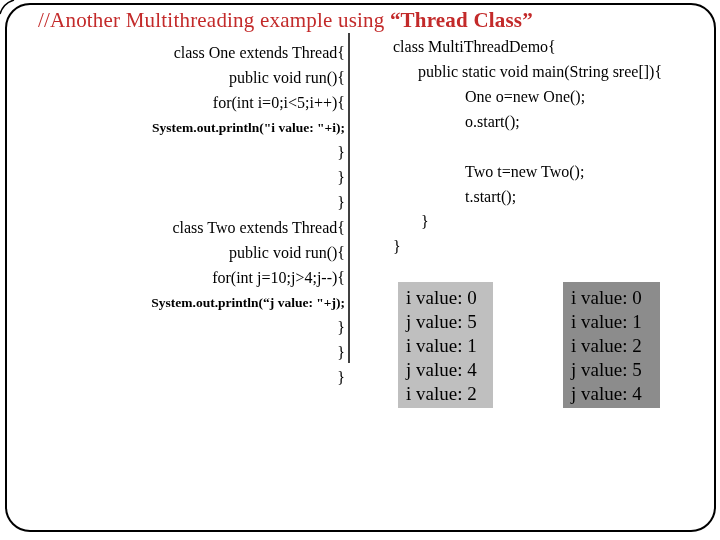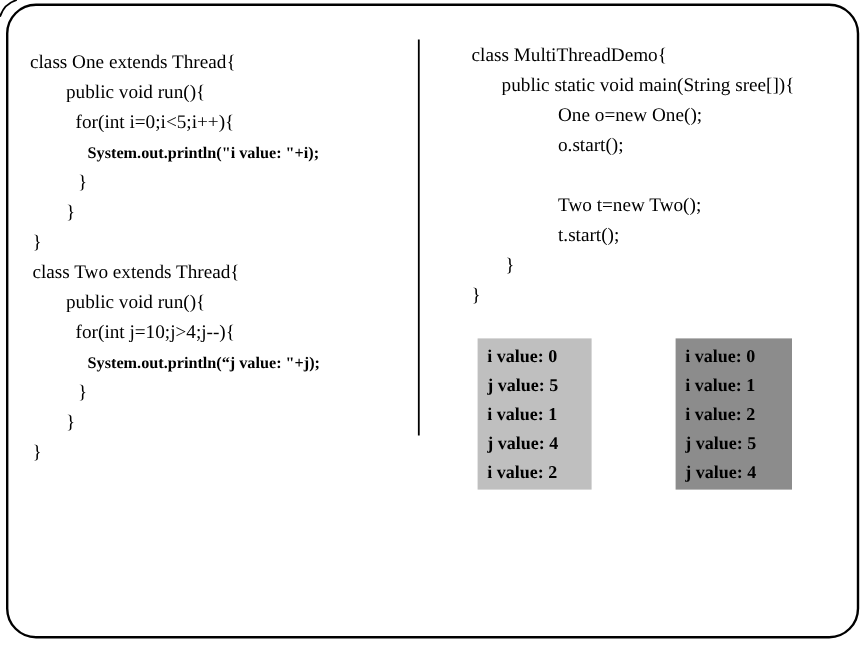--- a/index.html
+++ b/index.html
@@ -29,61 +29,64 @@
     top: 8px;
     font-size: 21px;
     white-space: nowrap;
     letter-spacing: 0.2px;
   }
   .slide-title .bold { font-weight: bold; }
   .code-block {
     position: absolute;
     white-space: pre;
   }
-  .left-code  { left: 25px;  top: 40px; width: 320px; }
+  .left-code  { left: 25px;  top: 40px; width: 320px; text-align: right; }
   .right-code { left: 368px; top: 34px; width: 340px; margin-left: 25px; }
   .code-line {
     font-size: 16px;
     line-height: 25px;
     height: 25px;
     color: #000000;
     white-space: pre;
   }
   .code-line.small {
     font-size: 13.5px;
     font-weight: bold;
   }
   .output-box {
     position: absolute;
     top: 282px;
     height: 126px;
     box-sizing: border-box;
     padding: 4px 0 0 8px;
   }
   .output-box .out-line {
-    font-size: 15px;
-    font-weight: bold;
+    font-size: 19px;
+    font-weight: normal;
     line-height: 24px;
     color: #000000;
     white-space: pre;
   }
   .box-1 { left: 398px; width: 95px; }
   .box-2 { left: 563px; width: 97px; }
 </style>
 </head>
 <body>
 
 <div class="slide">
 
   <svg class="border-overlay" viewBox="0 0 720 540" xmlns="http://www.w3.org/2000/svg">
     <path d="M 0 14 A 21 21 0 0 1 14 0" fill="none" stroke="#000000" stroke-width="1.5"></path>
     <rect x="6" y="4" width="709" height="527" rx="24" ry="24" fill="none" stroke="#000000" stroke-width="2"></rect>
     <line x1="349" y1="33" x2="349" y2="363" stroke="#000000" stroke-width="1.5"></line>
   </svg>
 
+  <div class="slide-title" style="color: rgb(195, 42, 42);">
+    <span>//Another Multithreading example using </span><span class="bold">“Thread Class”</span>
+  </div>
 
   <div id="left-code" class="code-block left-code"><div class="code-line" style="padding-left: 0px;">class One extends Thread{</div><div class="code-line" style="padding-left: 30px;">public void run(){</div><div class="code-line" style="padding-left: 38px;">for(int i=0;i&lt;5;i++){</div><div class="code-line small" style="padding-left: 48px;">System.out.println("i value: "+i);</div><div class="code-line" style="padding-left: 40px;">}</div><div class="code-line" style="padding-left: 30px;">}</div><div class="code-line" style="padding-left: 2px;">}</div><div class="code-line" style="padding-left: 2px;">class Two extends Thread{</div><div class="code-line" style="padding-left: 30px;">public void run(){</div><div class="code-line" style="padding-left: 38px;">for(int j=10;j&gt;4;j--){</div><div class="code-line small" style="padding-left: 48px;">System.out.println(“j value: "+j);</div><div class="code-line" style="padding-left: 40px;">}</div><div class="code-line" style="padding-left: 30px;">}</div><div class="code-line" style="padding-left: 2px;">}</div></div>
 
   <div id="right-code" class="code-block right-code"><div class="code-line" style="padding-left: 0px;">class MultiThreadDemo{</div><div class="code-line" style="padding-left: 25px;">public static void main(String sree[]){</div><div class="code-line" style="padding-left: 72px;">One o=new One();</div><div class="code-line" style="padding-left: 72px;">o.start();</div><div class="code-line" style="padding-left: 0px; visibility: hidden;">&nbsp;</div><div class="code-line" style="padding-left: 72px;">Two t=new Two();</div><div class="code-line" style="padding-left: 72px;">t.start();</div><div class="code-line" style="padding-left: 28px;">}</div><div class="code-line" style="padding-left: 0px;">}</div></div>
 
   <div id="box1" class="output-box box-1" style="background: rgb(191, 191, 191);">
       <div class="out-line">i value: 0</div>
       <div class="out-line">j value: 5</div>
       <div class="out-line">i value: 1</div>
       <div class="out-line">j value: 4</div>

